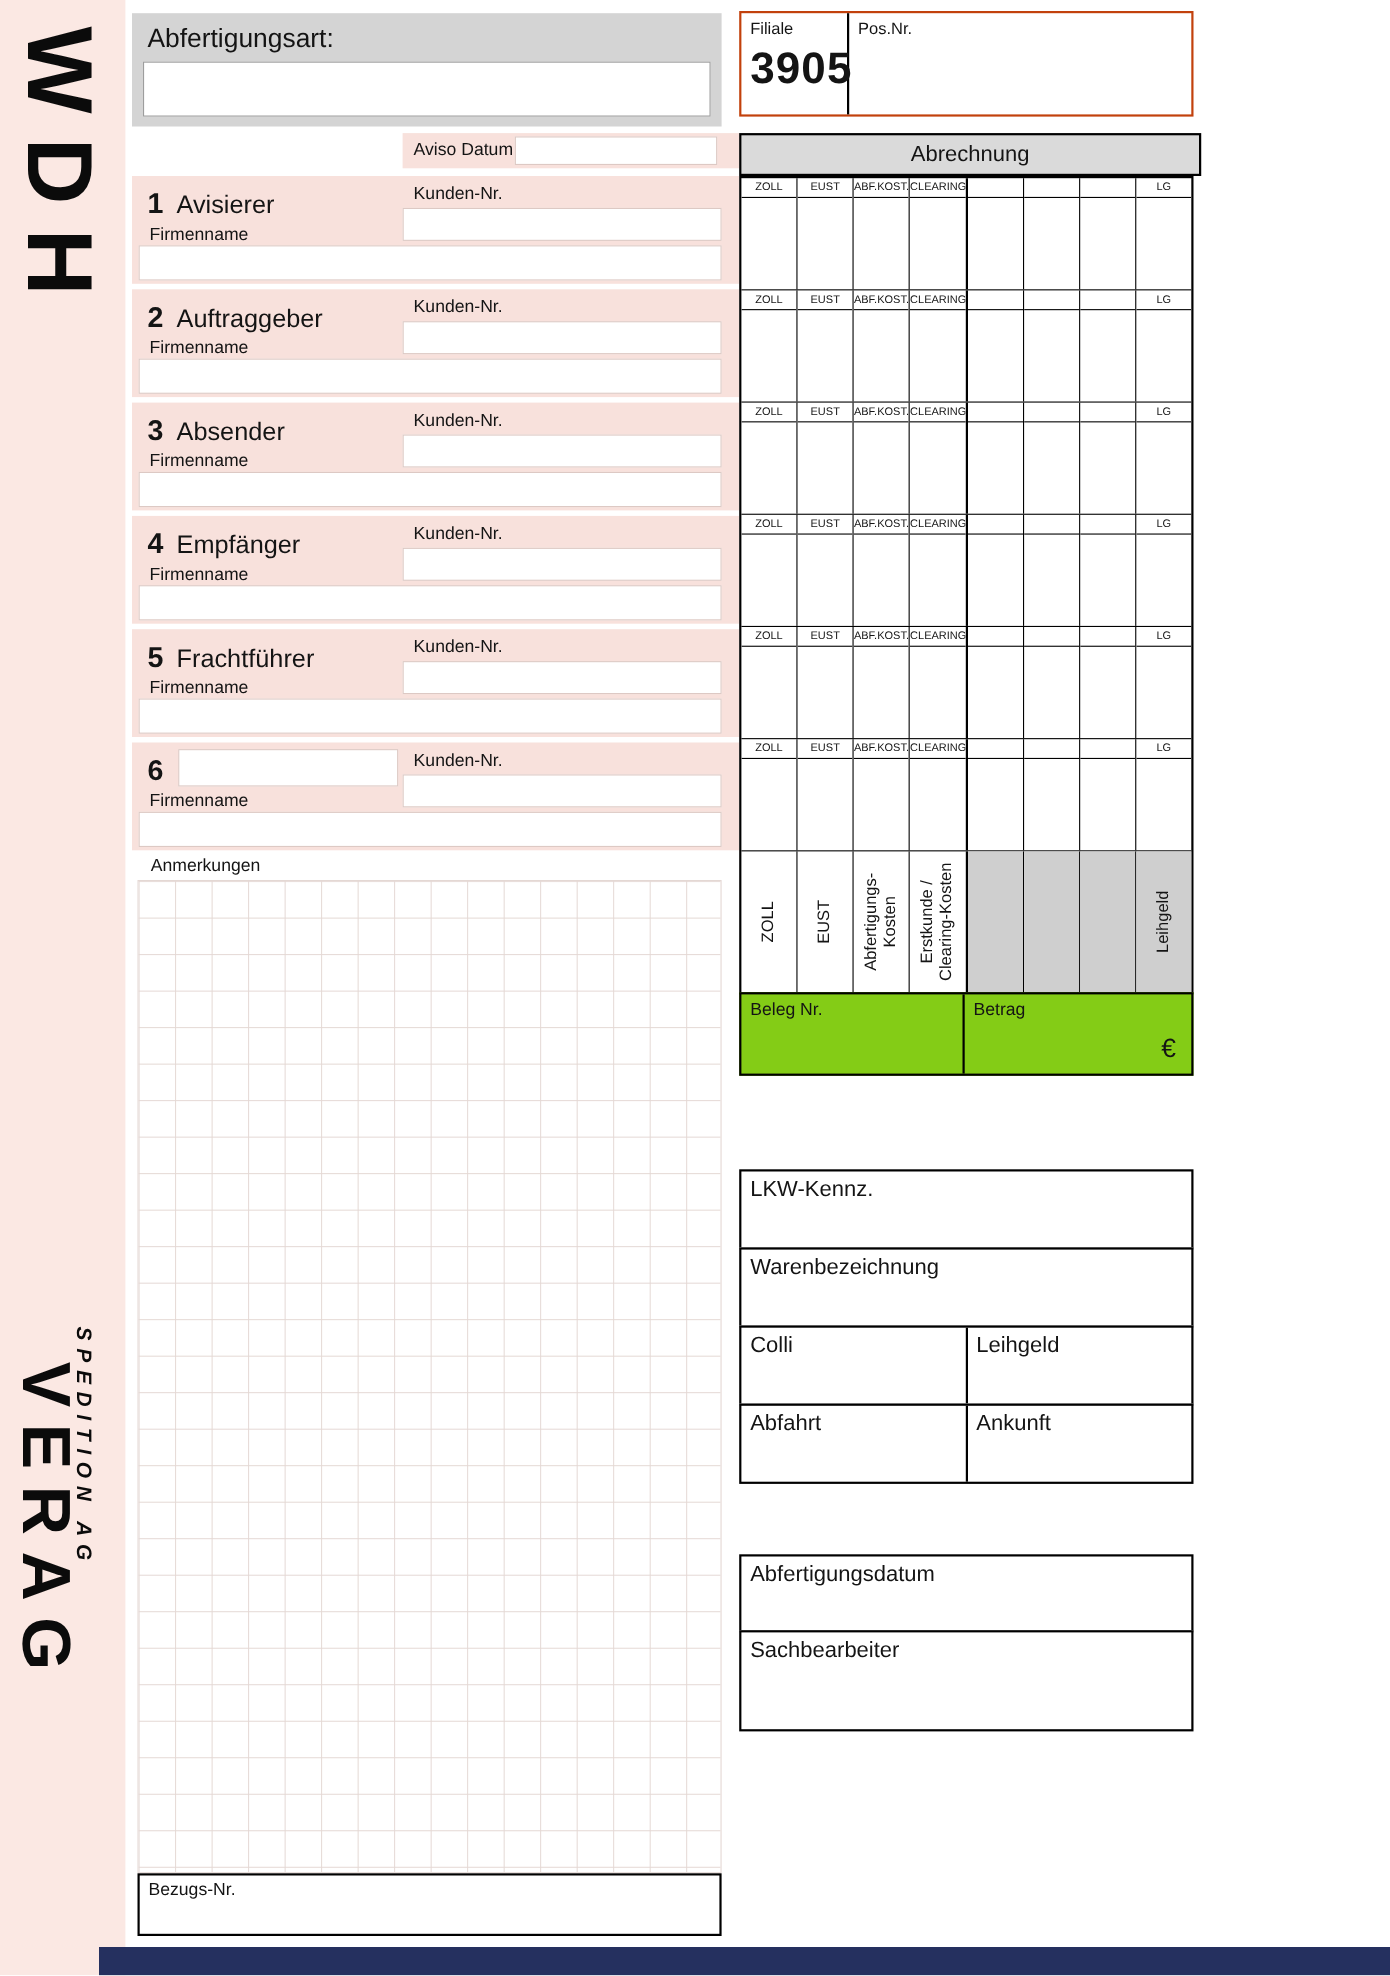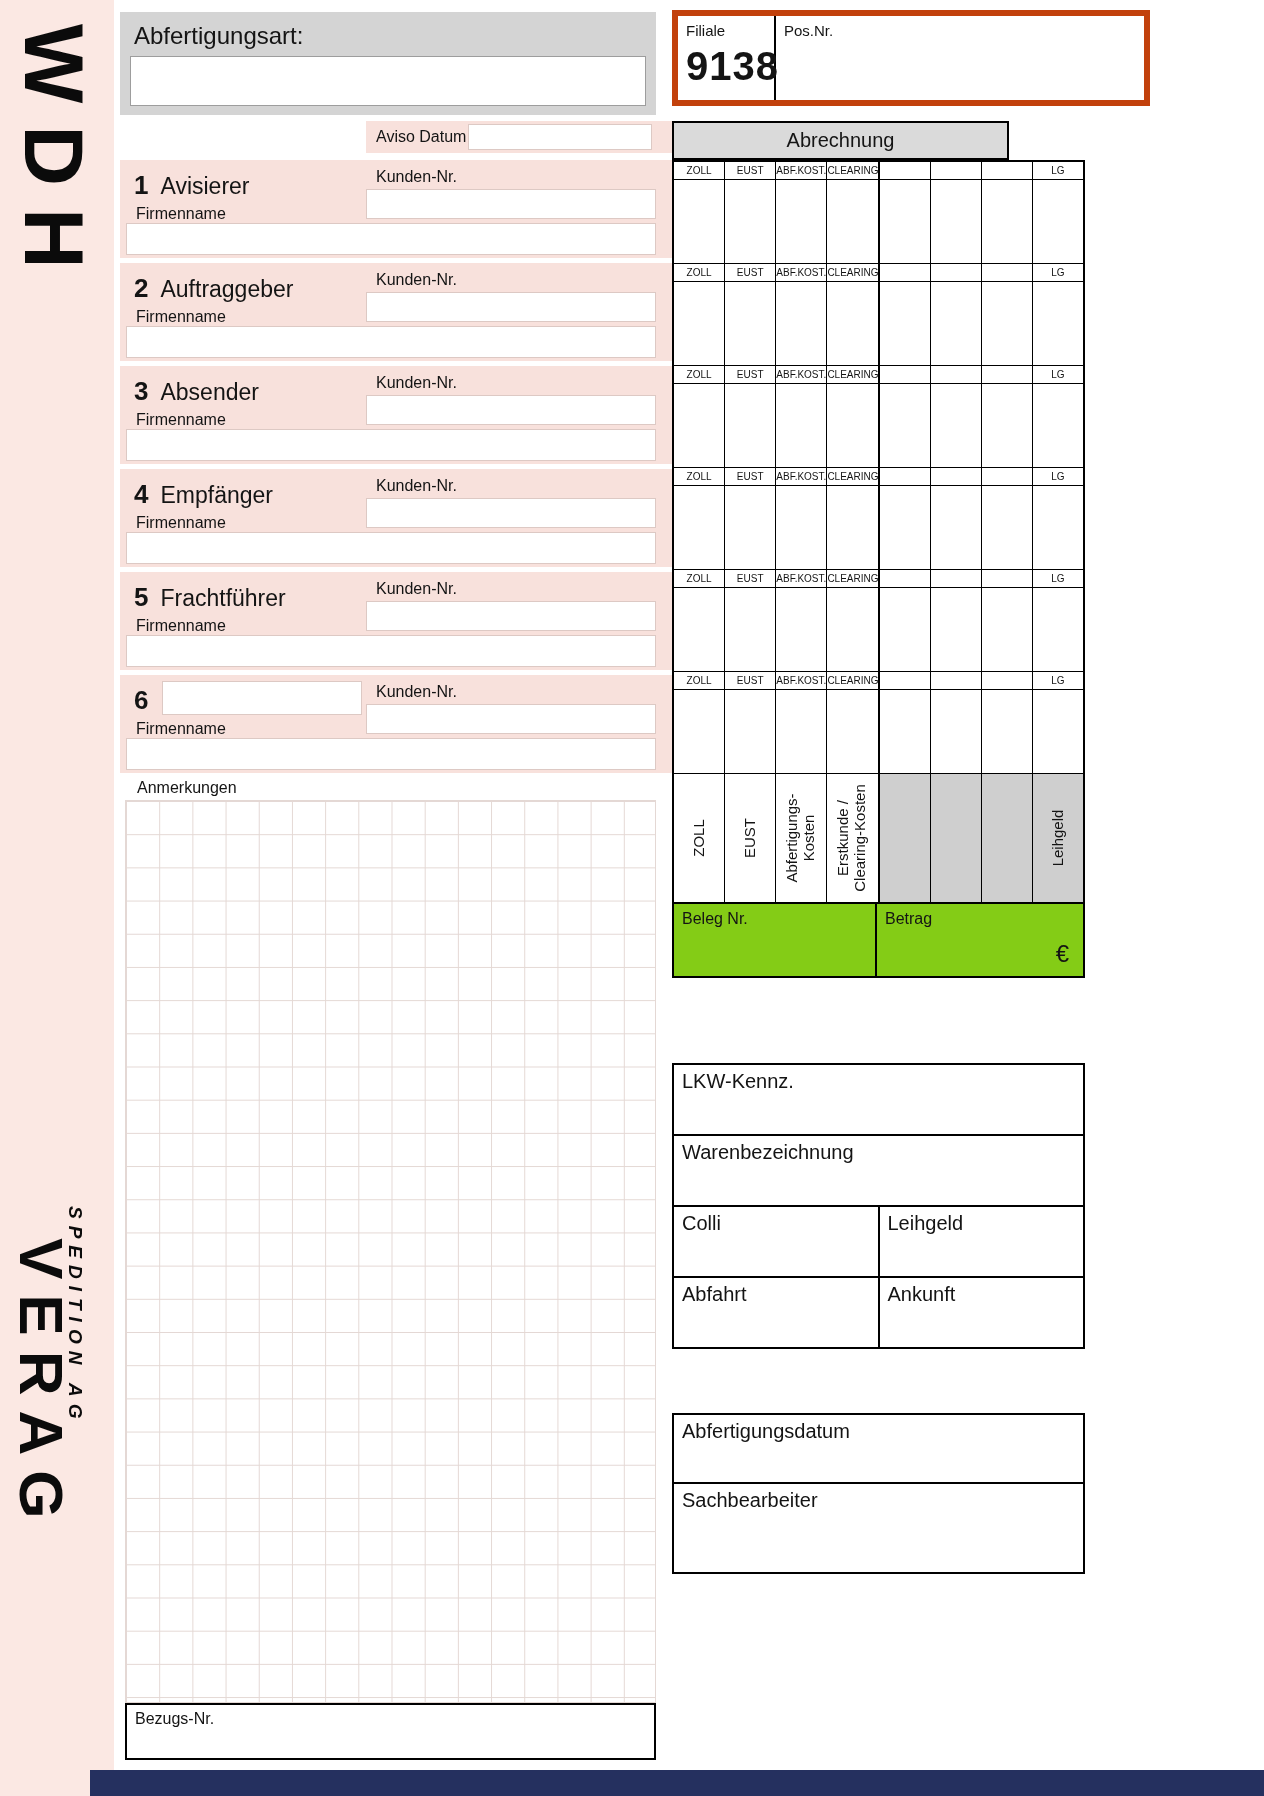--- a/index.html
+++ b/index.html
@@ -10,31 +10,31 @@
 .sidebar{left:0;top:0;width:114px;height:1796px;background:var(--pink-bg,#fbe8e3)}
 .brand-wdh{left:12px;top:24px;writing-mode:vertical-rl;font-size:84px;font-weight:bold;letter-spacing:22px;line-height:1;color:#0b0b0b}
 .brand-verag{left:10px;top:1238px;writing-mode:vertical-rl;font-size:62px;font-weight:bold;letter-spacing:15px;line-height:1;color:#0b0b0b}
 .brand-sped{left:66px;top:1206px;writing-mode:vertical-rl;font-size:19px;font-weight:bold;font-style:italic;letter-spacing:7px;line-height:1;color:#0b0b0b}
 .bottombar{left:90px;top:1770px;width:1174px;height:26px;background:var(--navy-bar,#25305f)}
 
 .abf-panel{left:120px;top:12px;width:536px;height:103px;background:var(--gray-panel,#d4d4d4)}
 .abf-label{position:absolute;left:14px;top:10px;font-size:24px}
 .abf-input{position:absolute;left:10px;top:44px;width:516px;height:50px;background:#fff;border:1px solid #9d9d9d}
 
-.fp-box{left:672px;top:10px;width:478px;height:96px;border:6px solid #c2410c;display:flex;background:#fff}
+.fp-box{left:672px;top:10px;width:413px;height:96px;border:2px solid #c2410c;display:flex;background:#fff}
 .fp-cell1{position:relative;flex:0 0 98px;border-right:2px solid #000}
 .fp-cell2{position:relative;flex:1}
 .fp-label{position:absolute;left:8px;top:6px;font-size:15px}
 .fp-value{position:absolute;left:8px;top:28px;font-size:40px;font-weight:bold;letter-spacing:1px}
 
 .aviso{left:366px;top:121px;width:334px;height:32px;background:var(--pink-section,#f8e1dc)}
 .aviso-label{position:absolute;left:10px;top:7px;font-size:16px}
 .aviso-input{position:absolute;left:102px;top:3px;width:184px;height:26px;background:#fff;border:1px solid #ddc9c4}
 
-.ab-header{left:672px;top:121px;width:337px;height:39px;background:var(--gray-header,#dadada);border:2px solid #000;display:flex;align-items:center;justify-content:center;font-size:20px}
+.ab-header{left:672px;top:121px;width:420px;height:39px;background:var(--gray-header,#dadada);border:2px solid #000;display:flex;align-items:center;justify-content:center;font-size:20px}
 
 .section{left:120px;width:552px;height:98px;background:var(--pink-section,#f8e1dc)}
 .party-label{position:absolute;left:14px;top:10px;display:flex;align-items:baseline;gap:12px}
 .party-num{font-size:26px;font-weight:bold}
 .party-name{font-size:23px}
 .name-input{position:absolute;left:42px;top:6px;width:200px;height:34px;background:#fff;border:1px solid #ddc9c4}
 .kn-label{position:absolute;left:256px;top:8px;font-size:16px}
 .kn-input{position:absolute;left:246px;top:29px;width:290px;height:30px;background:#fff;border:1px solid #ddc9c4}
 .fi-label{position:absolute;left:16px;top:45px;font-size:16px}
 .fi-input{position:absolute;left:6px;top:63px;width:530px;height:32px;background:#fff;border:1px solid #ddc9c4}
@@ -84,21 +84,21 @@
   <div class="abs bottombar"></div>
 
   <div class="abs abf-panel">
     <div class="abf-label">Abfertigungsart:</div>
     <div class="abf-input"></div>
   </div>
 
   <div class="abs fp-box">
     <div class="fp-cell1">
       <div class="fp-label">Filiale</div>
-      <div class="fp-value">9138</div>
+      <div class="fp-value">3905</div>
     </div>
     <div class="fp-cell2">
       <div class="fp-label">Pos.Nr.</div>
     </div>
   </div>
 
   <div class="abs aviso">
     <div class="aviso-label">Aviso Datum</div>
     <div class="aviso-input"></div>
   </div>

